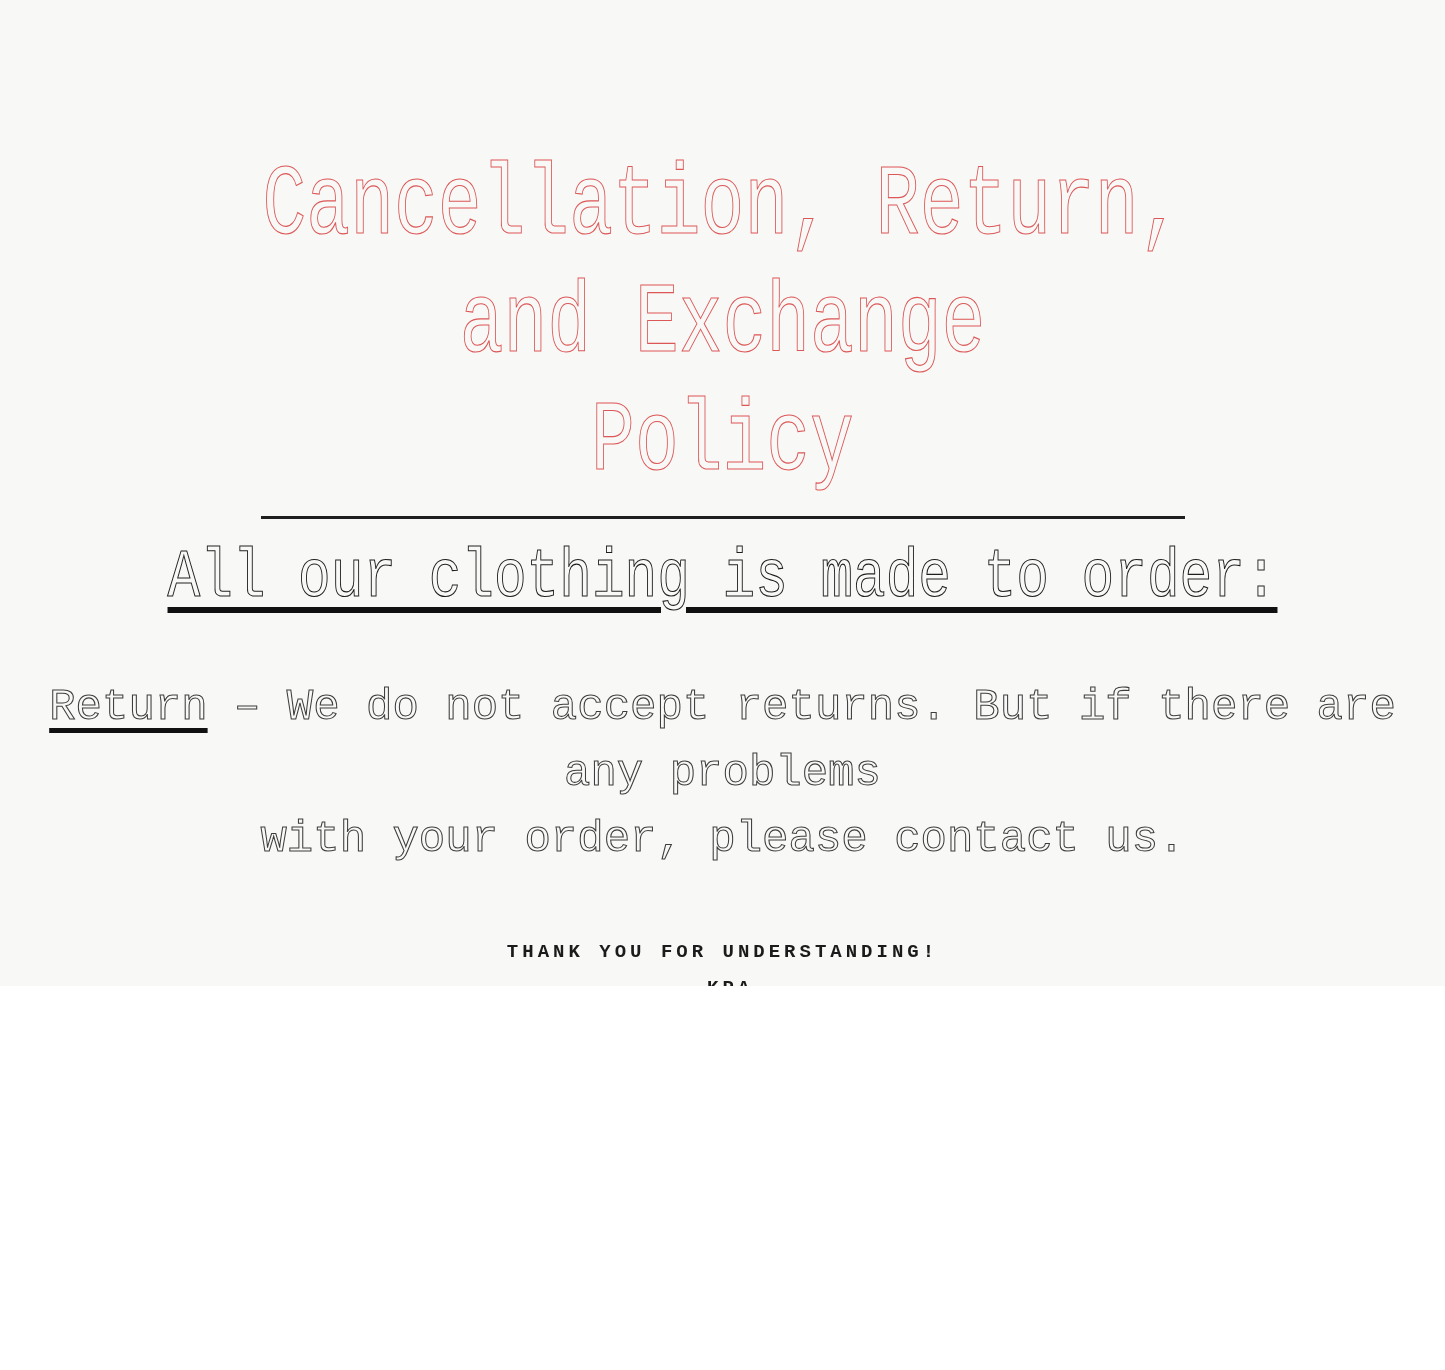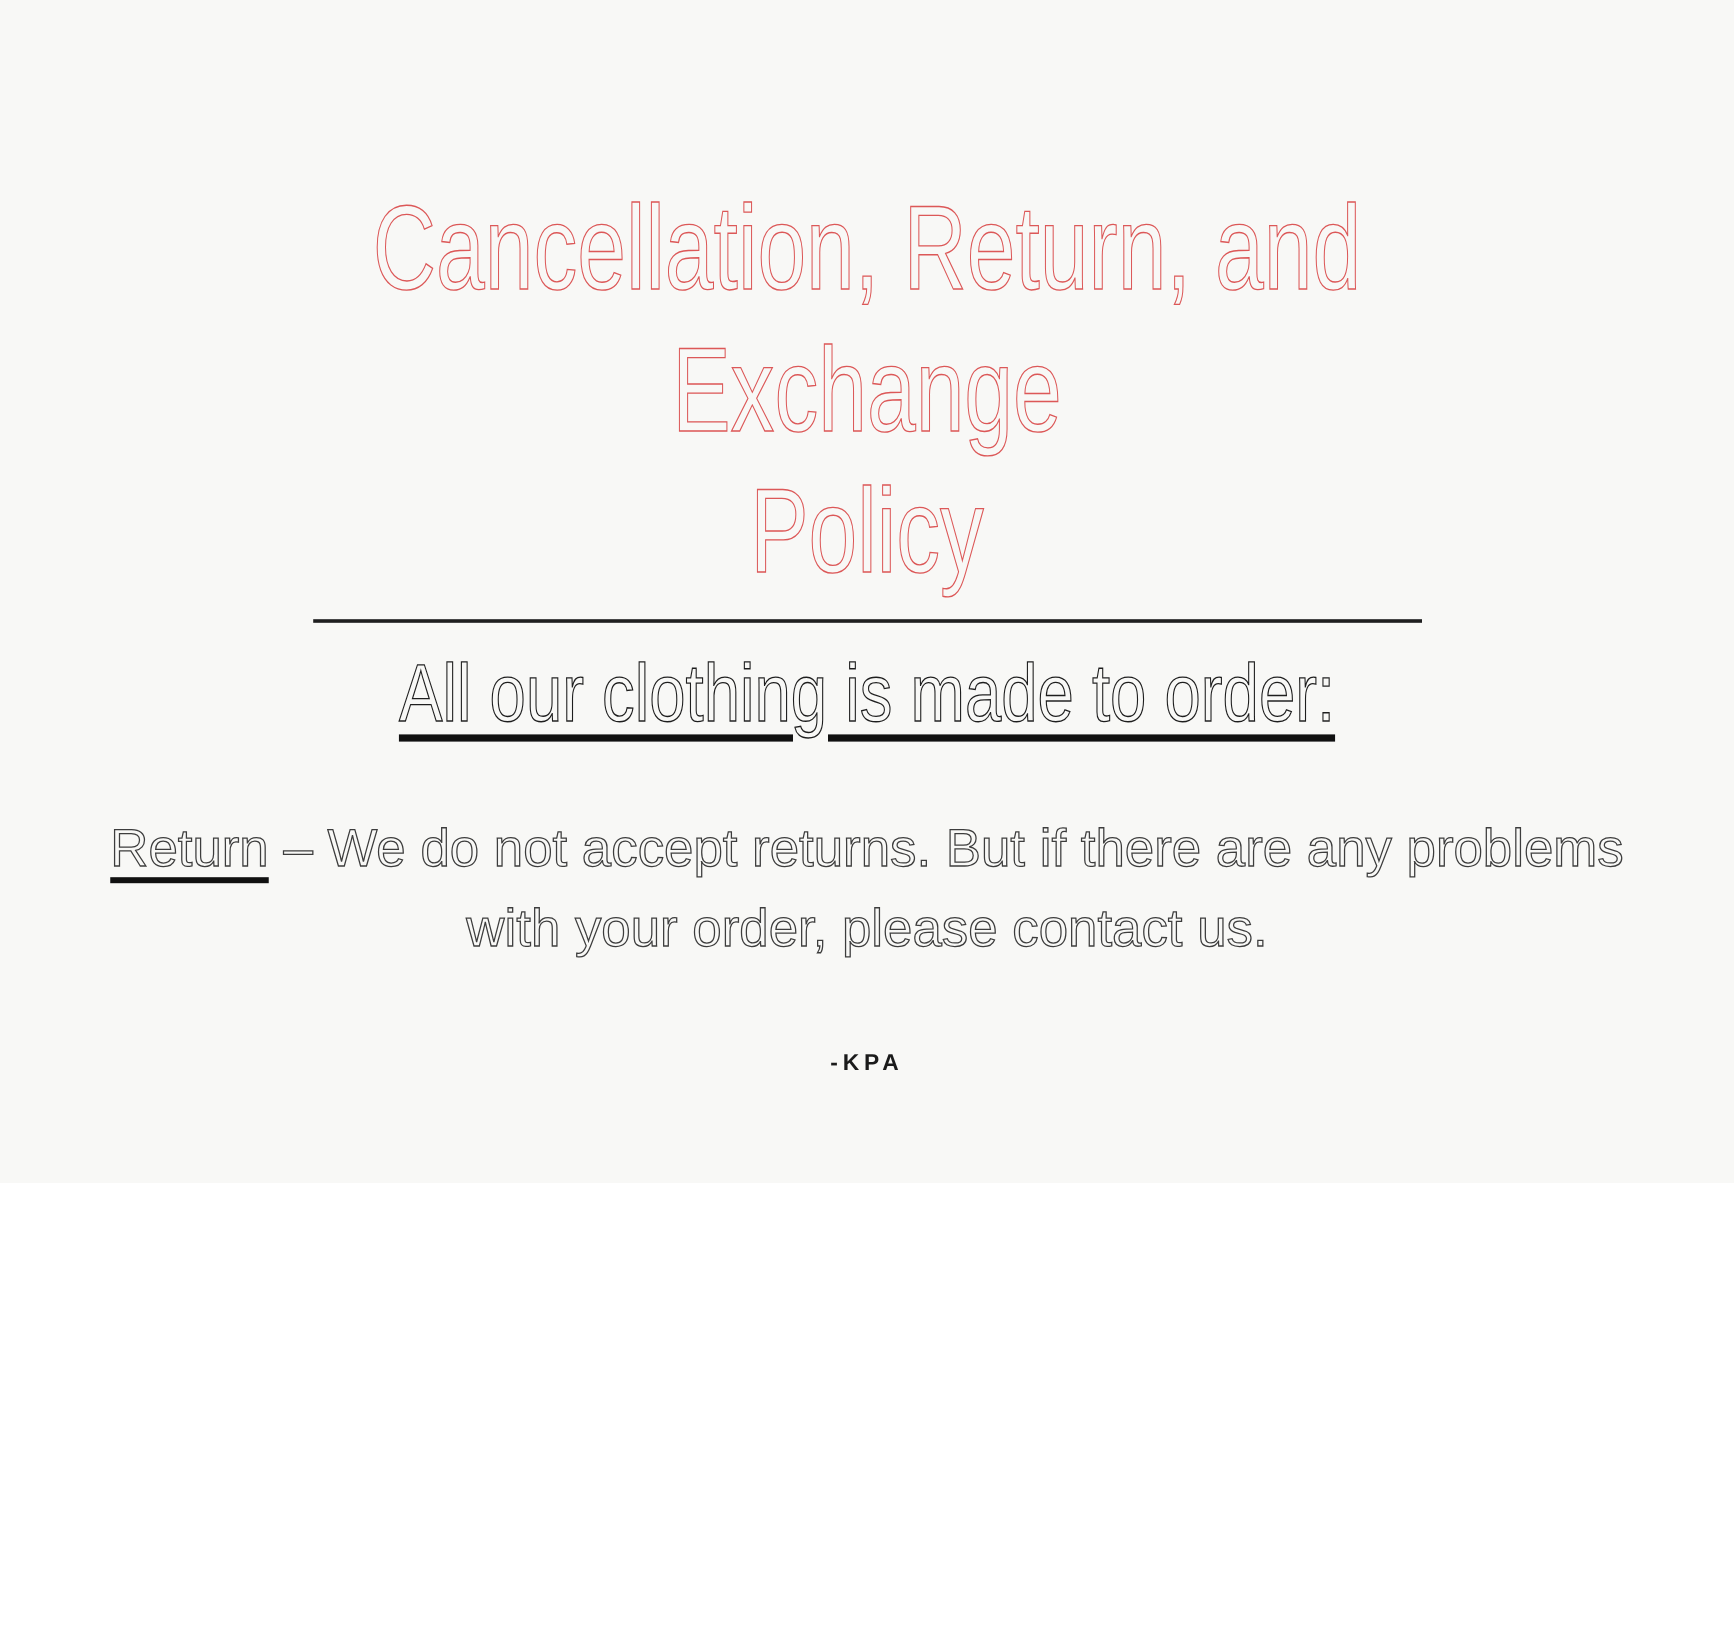--- a/index.html
+++ b/index.html
@@ -11,21 +11,21 @@
     --footer-ink:#1b1b1b;
     --divider-ink:#1f1f1f;
   }
   *{box-sizing:border-box;}
   html,body{margin:0;padding:0;background:#ffffff;}
   .poster{
     position:relative;
     width:1445px;height:986px;
     background:var(--bg);
     overflow:hidden;
-    font-family:Liberation Sans, sans-serif;
+    font-family:Liberation Mono, monospace;
   }
   
   .title{
     margin:148px 0 14px 0;
     text-align:center;
     font-size:100px;
     line-height:1.18;
     font-weight:400;
     color:var(--accent);
     transform:scaleX(0.73);
@@ -111,16 +111,17 @@
   <div class="policies">
 
 
     <p class="policy p2"><span class="term">Return</span> <span class="sep">–</span> <span class="lines">We do not accept returns. But if there are any problems
 with your order, please contact us.</span></p>
 
 
   </div>
 
   <div class="footer">
+    <div>THANK YOU FOR UNDERSTANDING!</div>
     <div>-KPA</div>
   </div>
 
 </div>
 
 </body></html>

